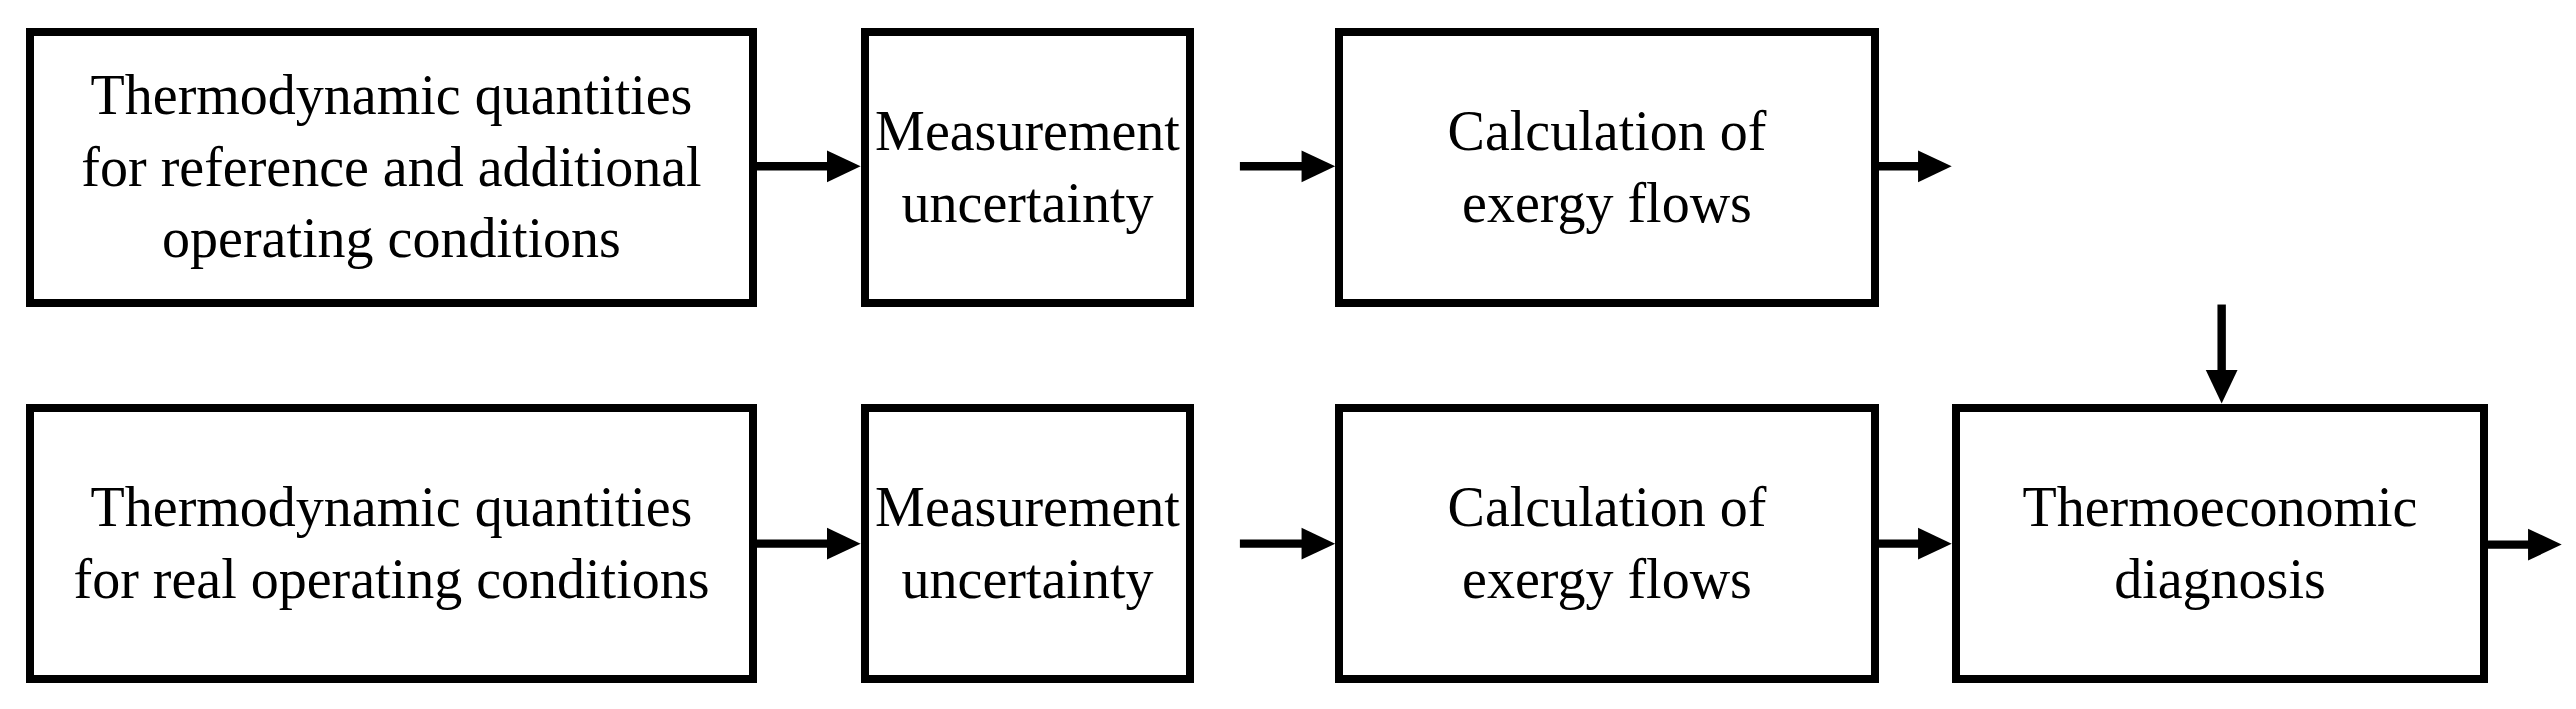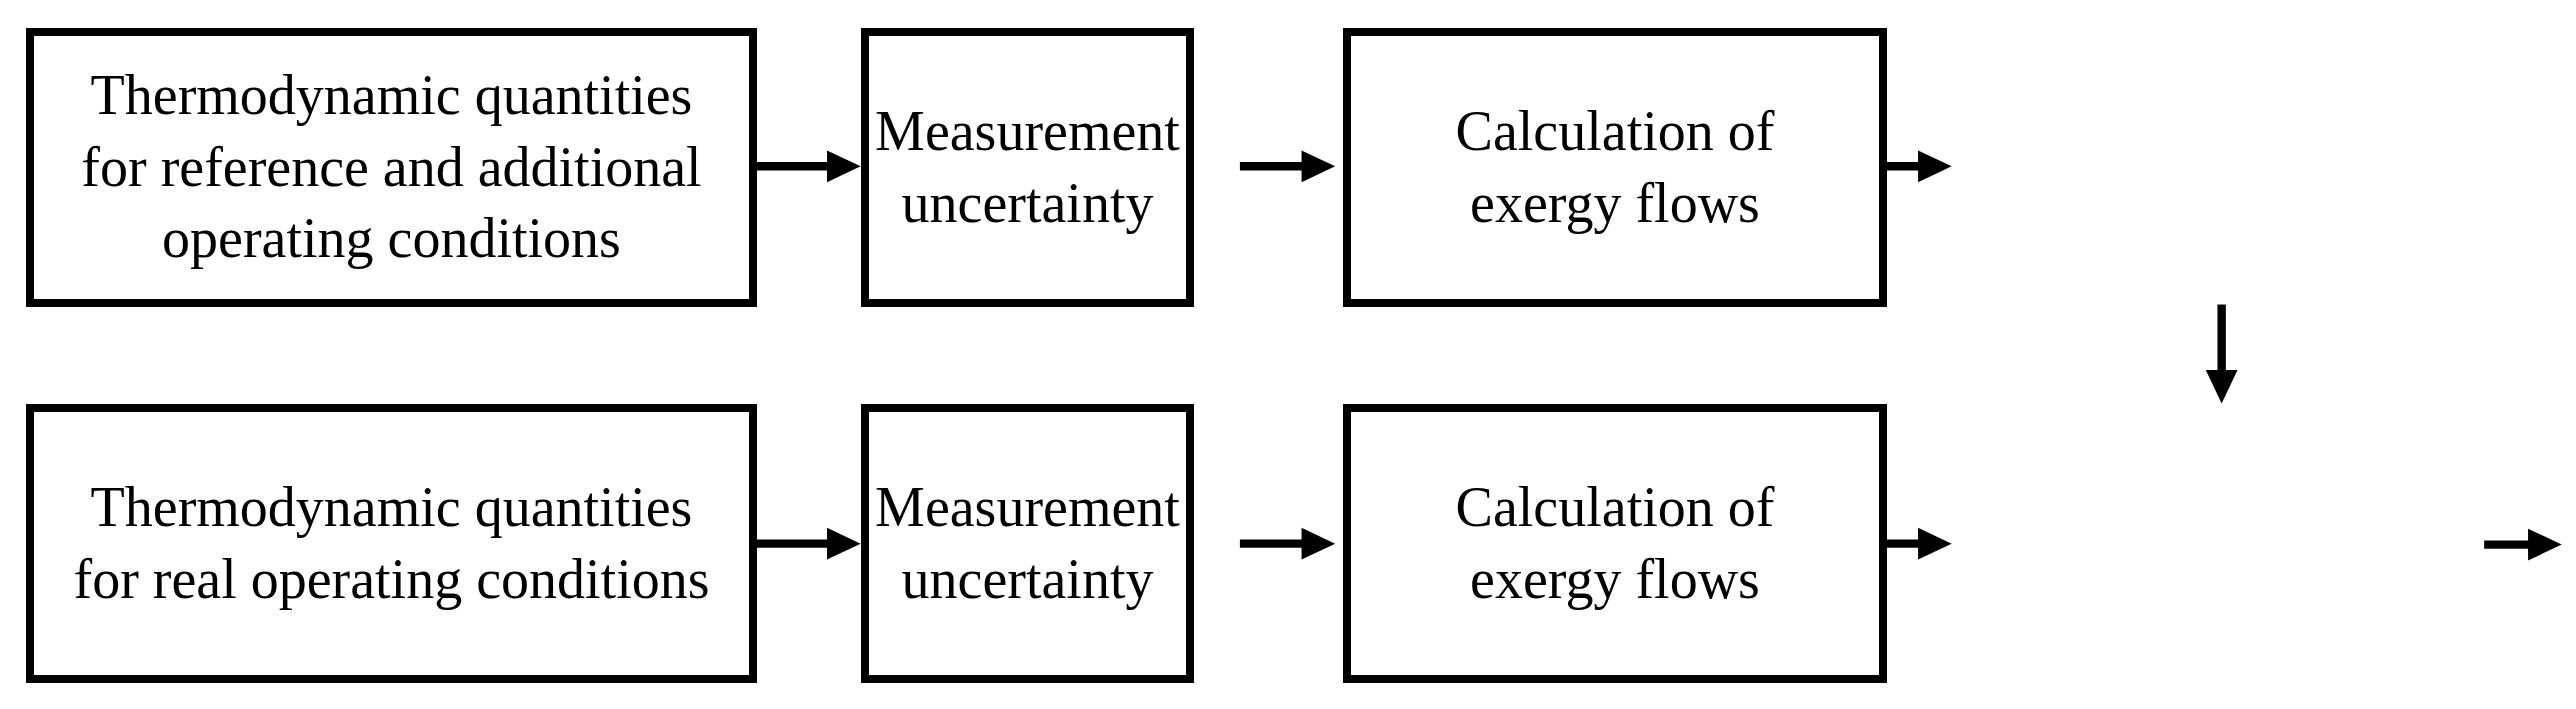--- a/index.html
+++ b/index.html
@@ -40,21 +40,21 @@
     font-size: 56px;
     line-height: 1.28;
     color: #000000;
   }
   
   .r1 { top: 28px;  height: 279px; }
   .r2 { top: 404px; height: 279px; }
   
   .c1 { left: 26px;   width: 731px; }
   .c2 { left: 861px;  width: 333px; }
-  .c3 { left: 1335px; width: 544px; margin-left: 8px; }
+  .c3 { left: 1335px; width: 544px; }
   .c4 { left: 1952px; width: 536px; }
 </style>
 </head>
 <body>
 
 <div class="canvas">
 
   <svg class="arrows" viewBox="0 0 2757 759" xmlns="http://www.w3.org/2000/svg">
 
     <g>
@@ -123,15 +123,19 @@
   <div class="box r2 c2">
     <span class="label">Measurement
 uncertainty</span>
   </div>
 
   <div class="box r2 c3">
     <span class="label">Calculation of
 exergy flows</span>
   </div>
 
+  <div class="box r2 c4">
+    <span class="label">Thermoeconomic
+diagnosis</span>
+  </div>
 
 </div>
 
 
 </body></html>

